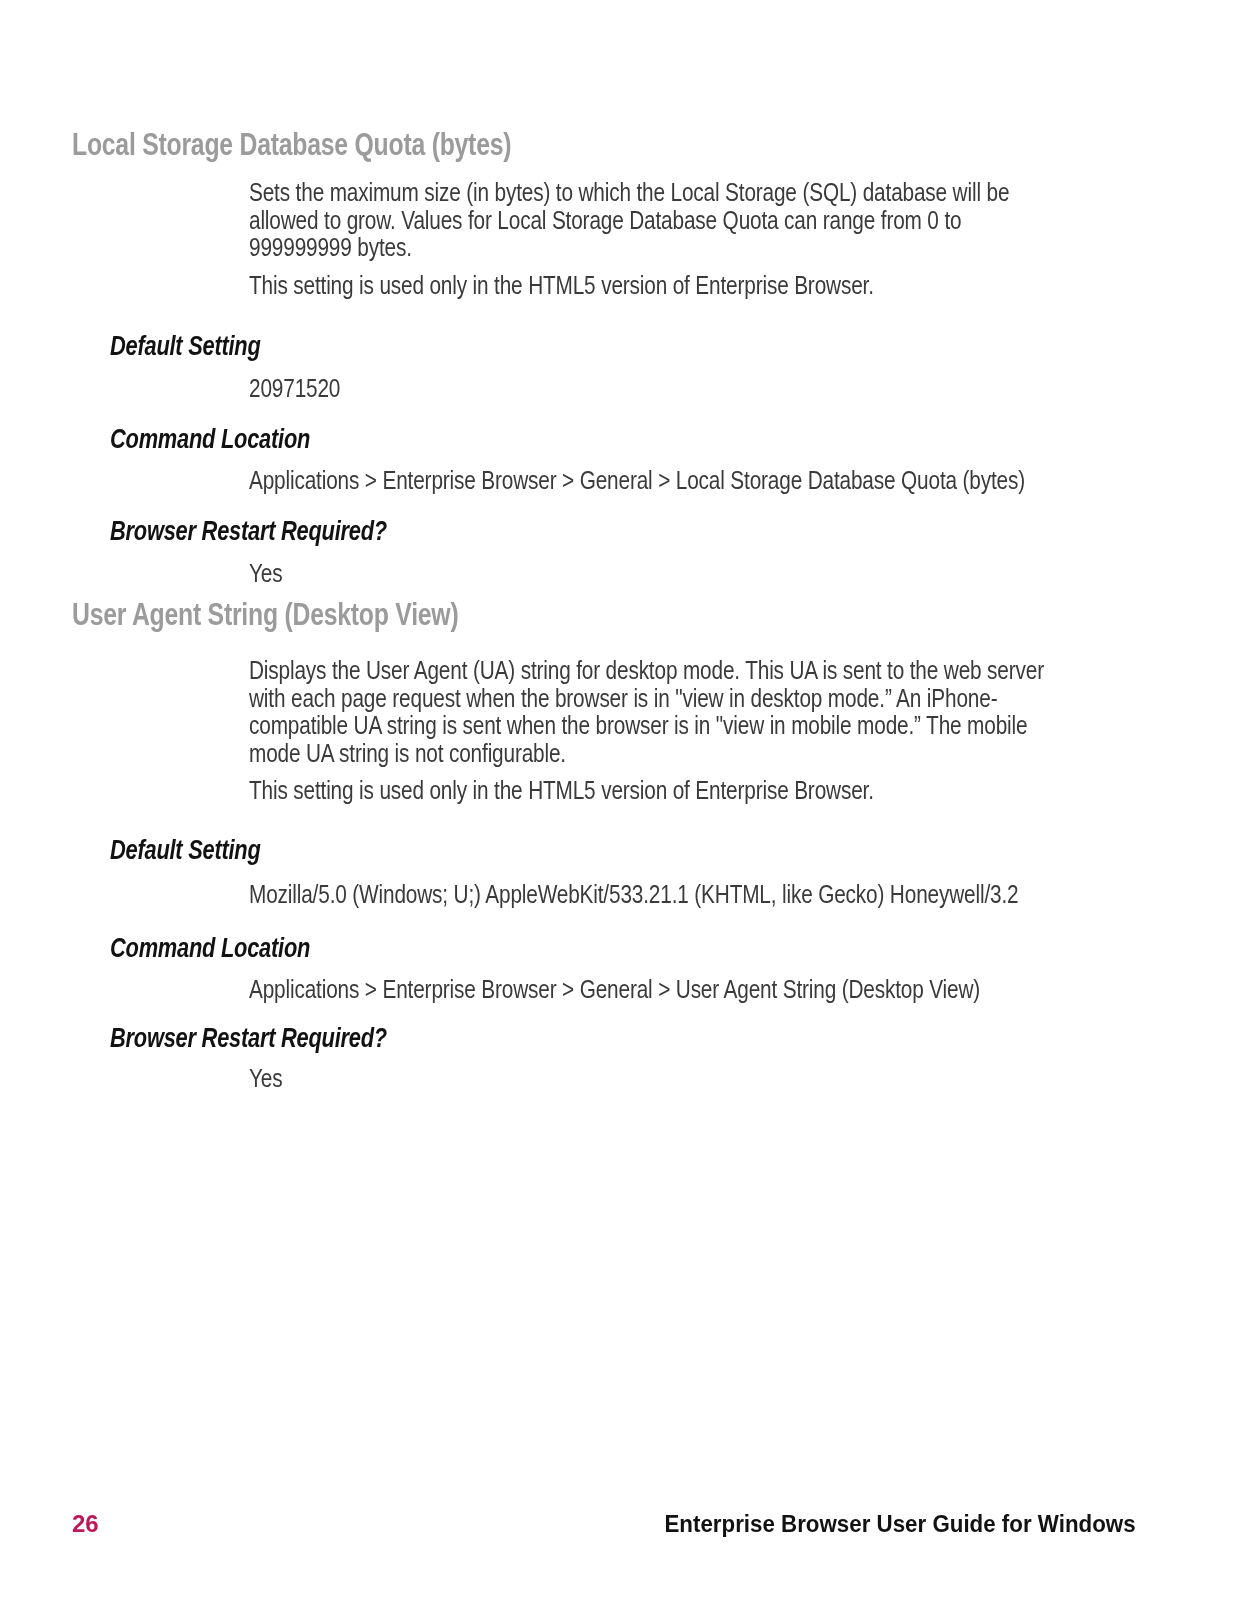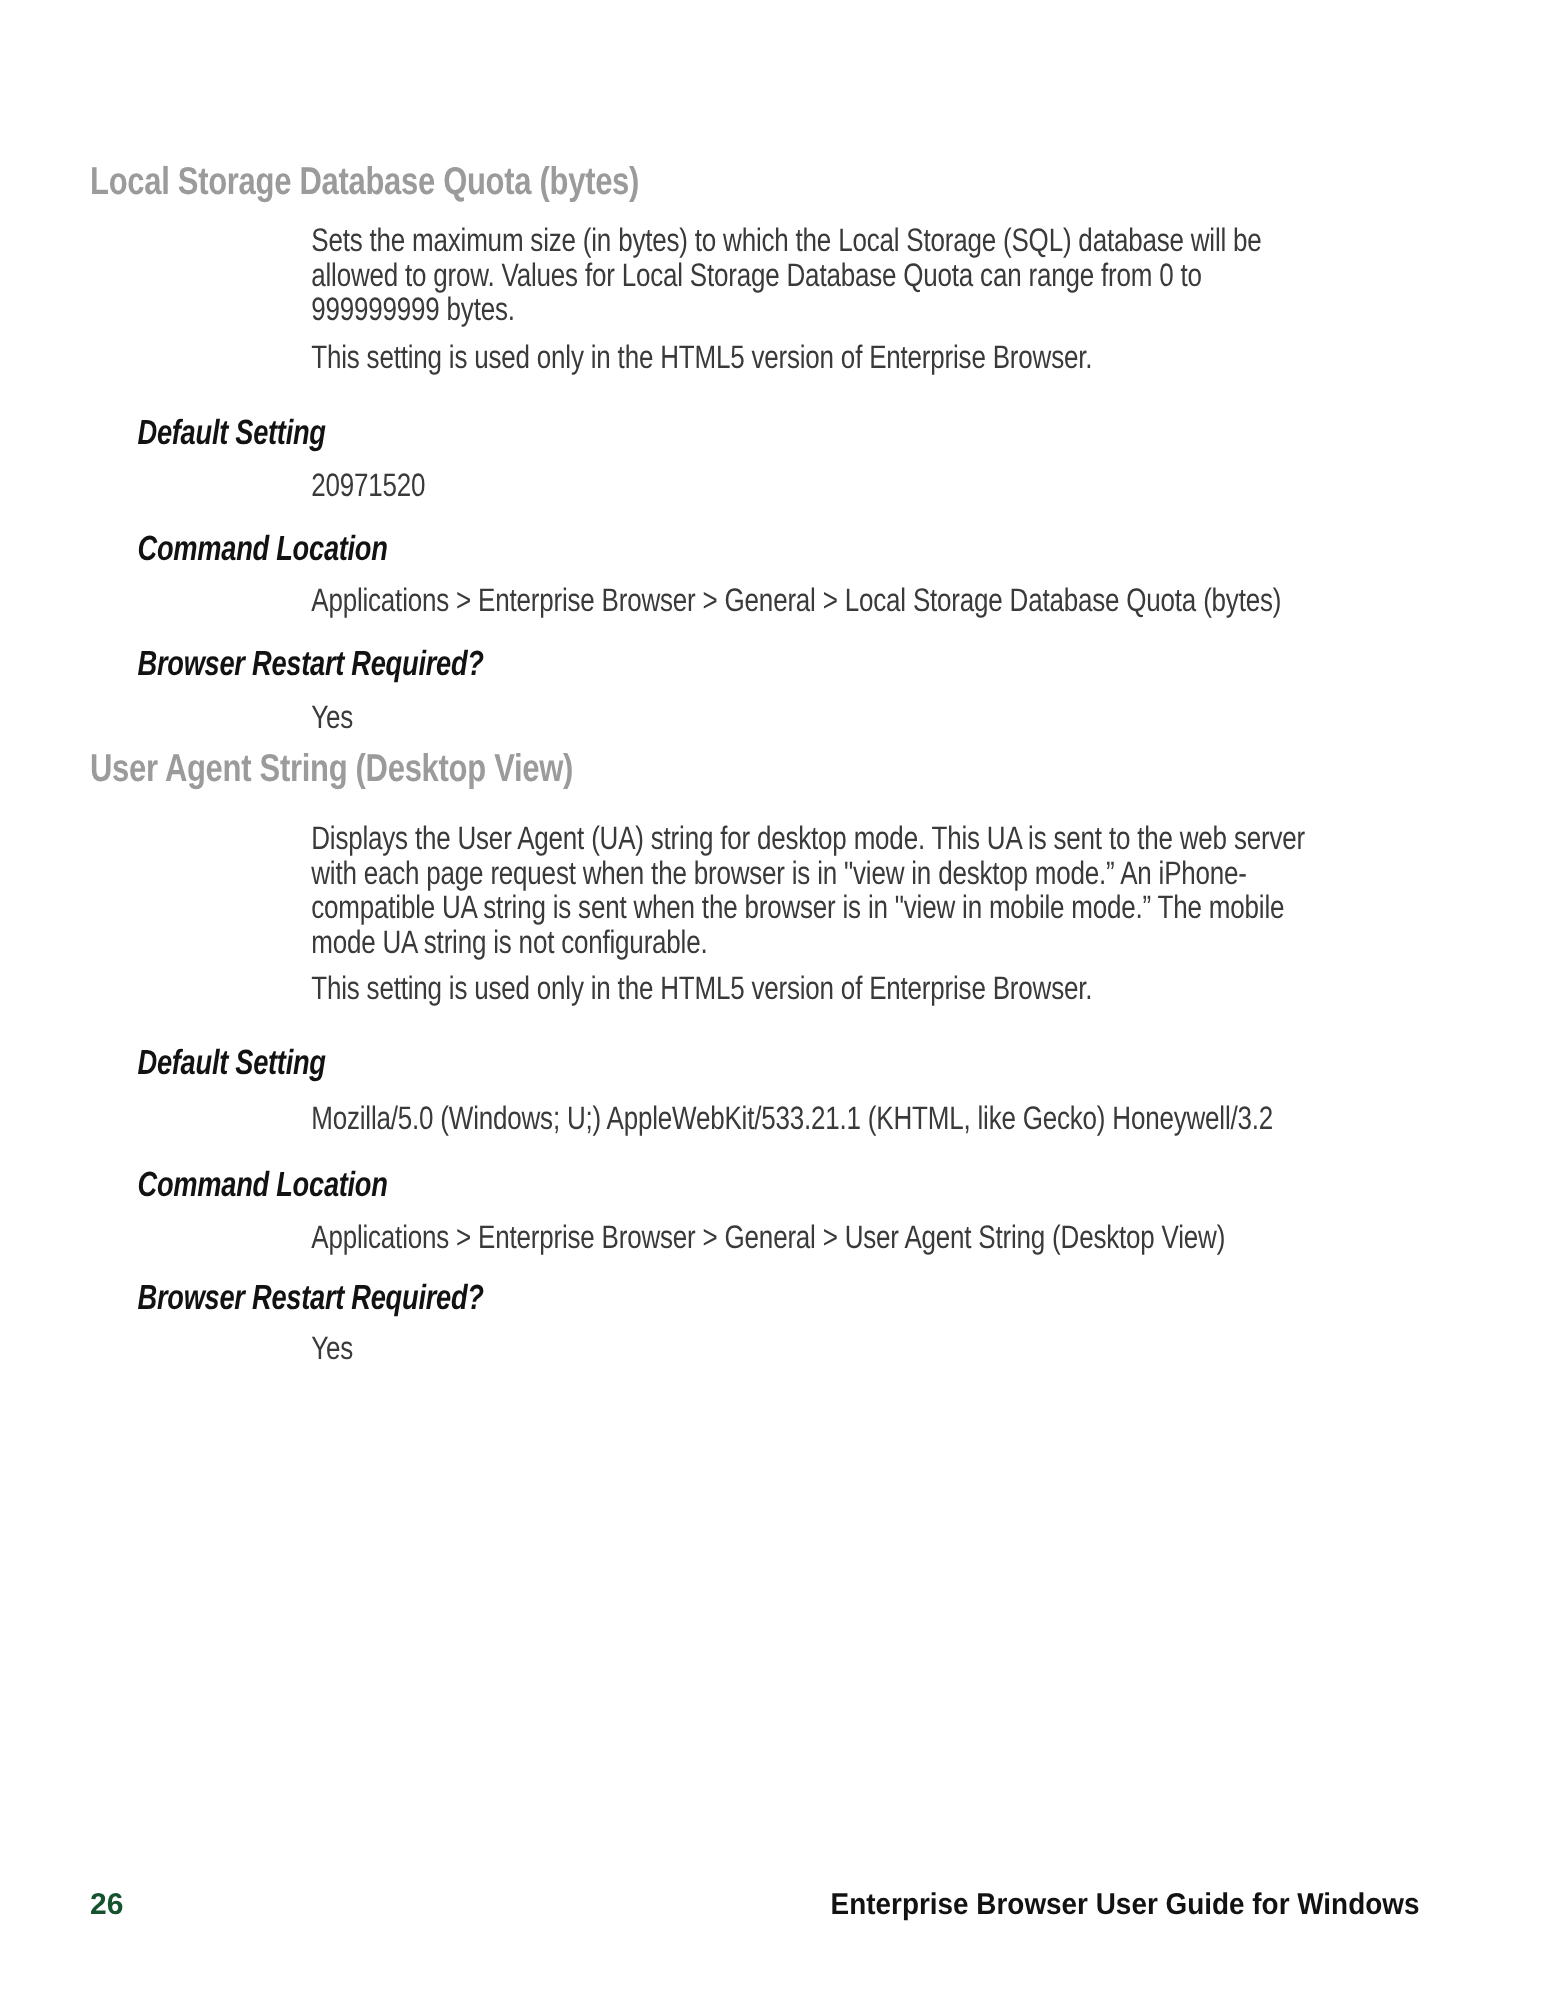--- a/index.html
+++ b/index.html
@@ -38,21 +38,21 @@
     font-size:26px;
     line-height:27.5px;
     color:#3a3a3a;
     transform:scaleX(0.80);
     letter-spacing:-0.2px;
   }
   .footer-num {
     font-weight:bold;
     font-size:24px;
     line-height:28px;
-    color:#14532d;
+    color:#be185d;
   }
   .footer-title {
     font-weight:bold;
     font-size:24px;
     line-height:28px;
     color:#121212;
     transform:scaleX(0.93);
     transform-origin:100% 0;
   }
 </style>

